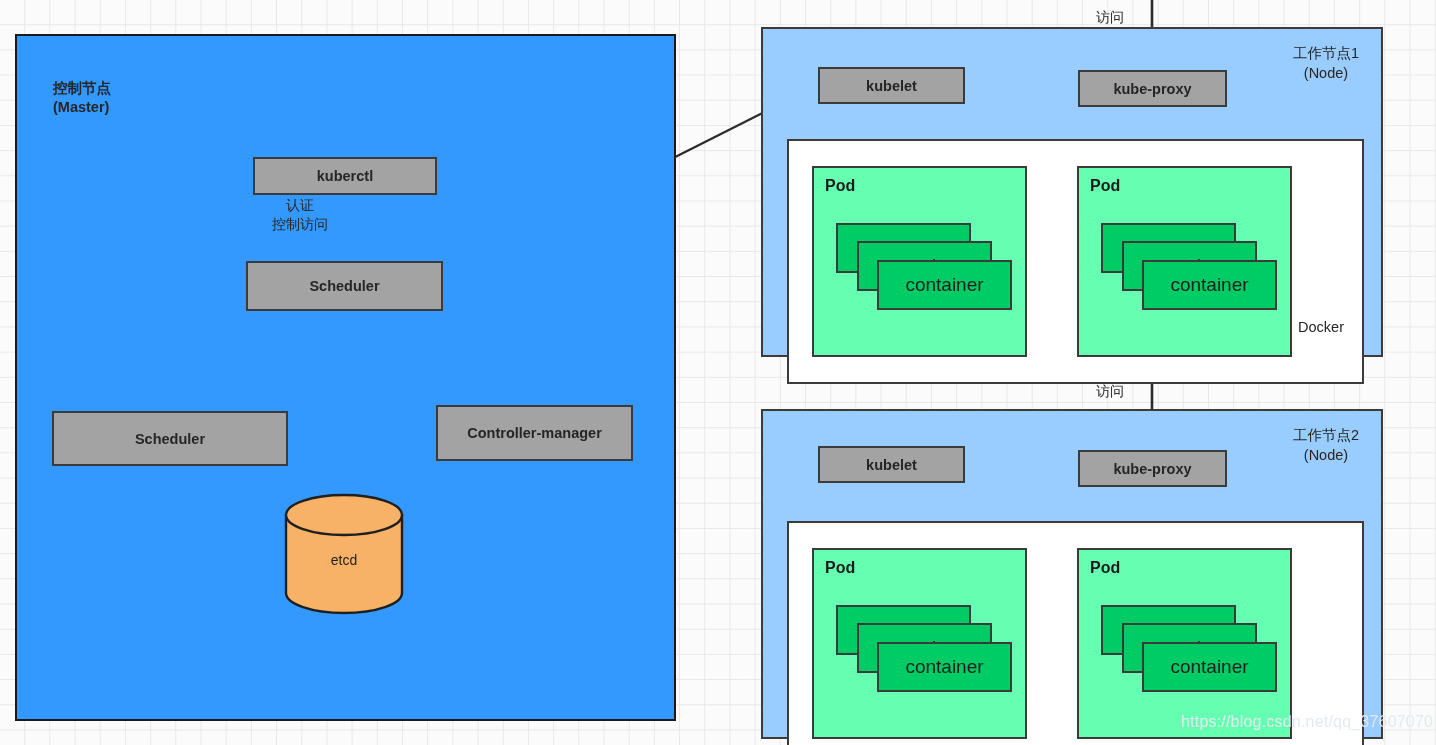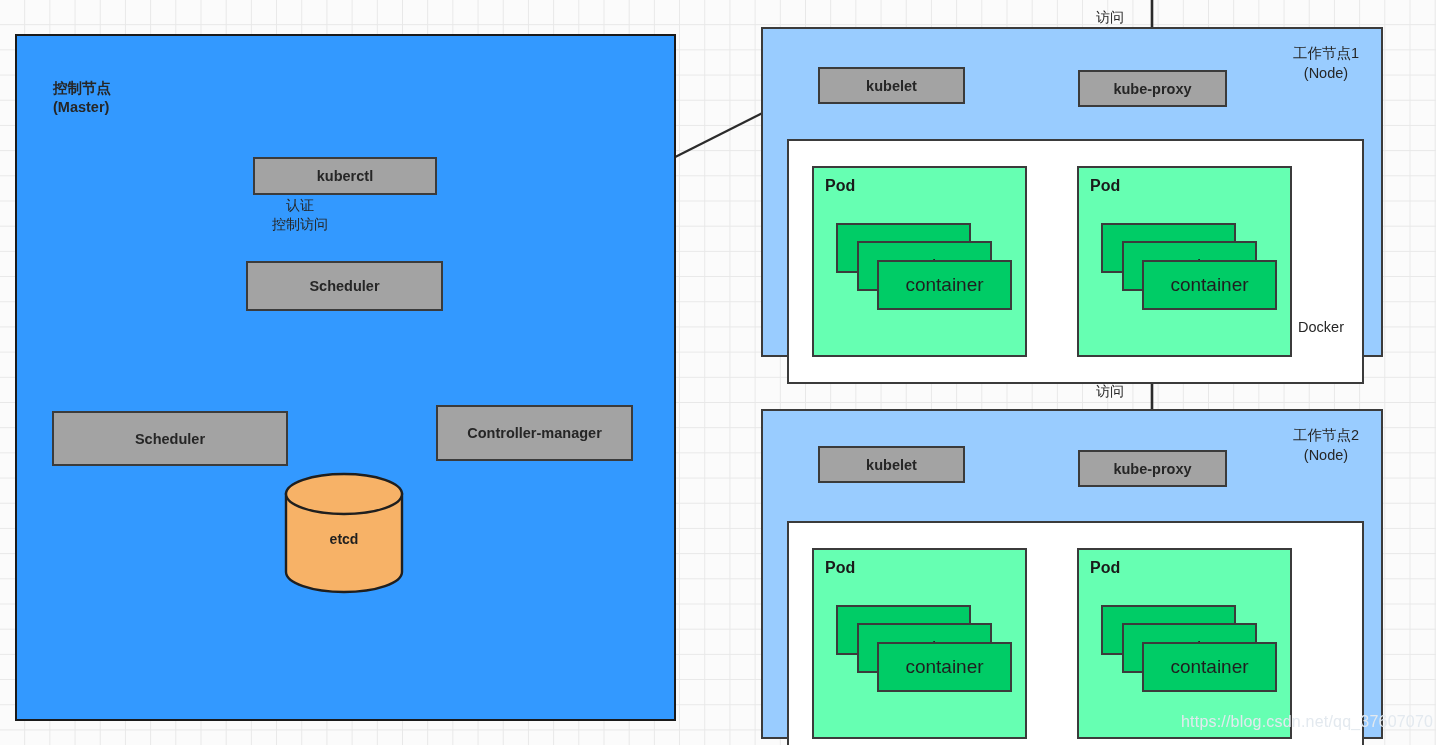--- a/index.html
+++ b/index.html
@@ -153,24 +153,23 @@
 
   .comp.kubelet.n1    { left: 818px;  top: 67px;  width: 147px; height: 37px; }
   .comp.proxy.n1      { left: 1078px; top: 70px;  width: 149px; height: 37px; }
   .comp.kubelet.n2    { left: 818px;  top: 446px; width: 147px; height: 37px; }
   .comp.proxy.n2      { left: 1078px; top: 450px; width: 149px; height: 37px; }
 
   
   .etcd {
     position: absolute;
     left: 283px;
-    top: 472px;
+    top: 493px;
     width: 122px;
     height: 122px;
-    font-weight: bold;
   }
   .etcd-label {
     position: absolute;
     left: 0;
     top: 0;
     width: 122px;
     height: 122px;
     display: flex;
     align-items: center;
     justify-content: center;

